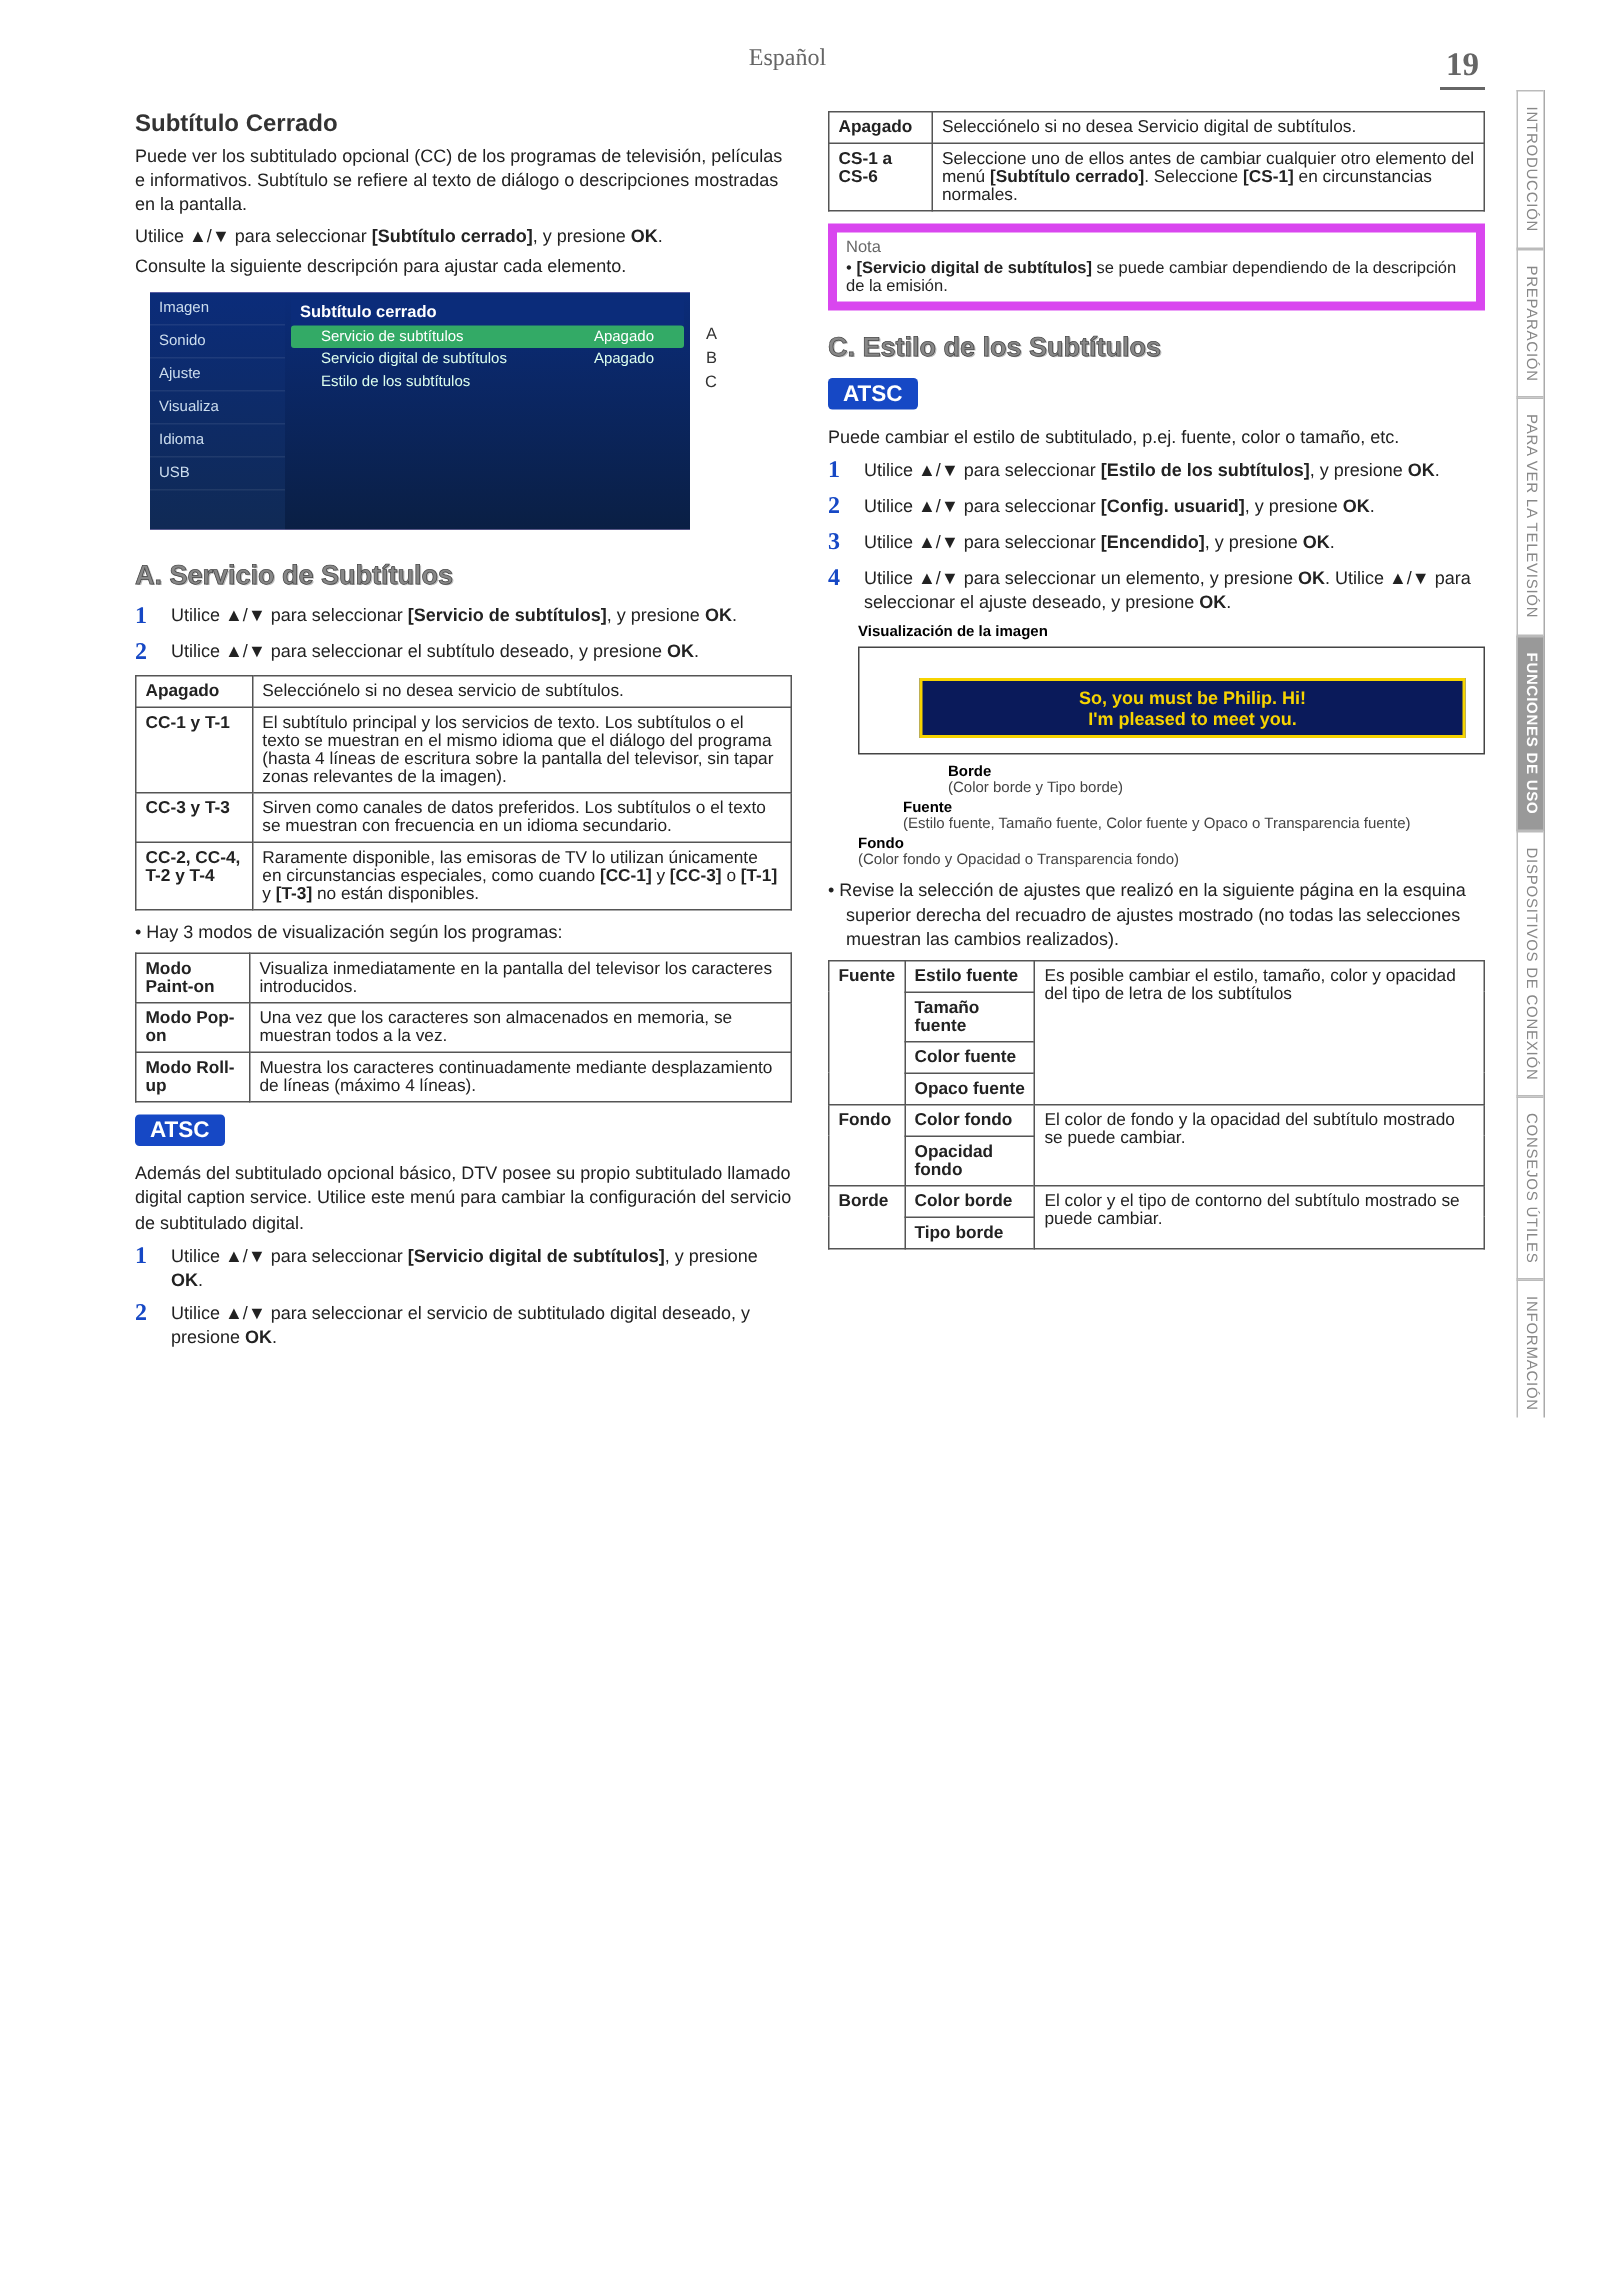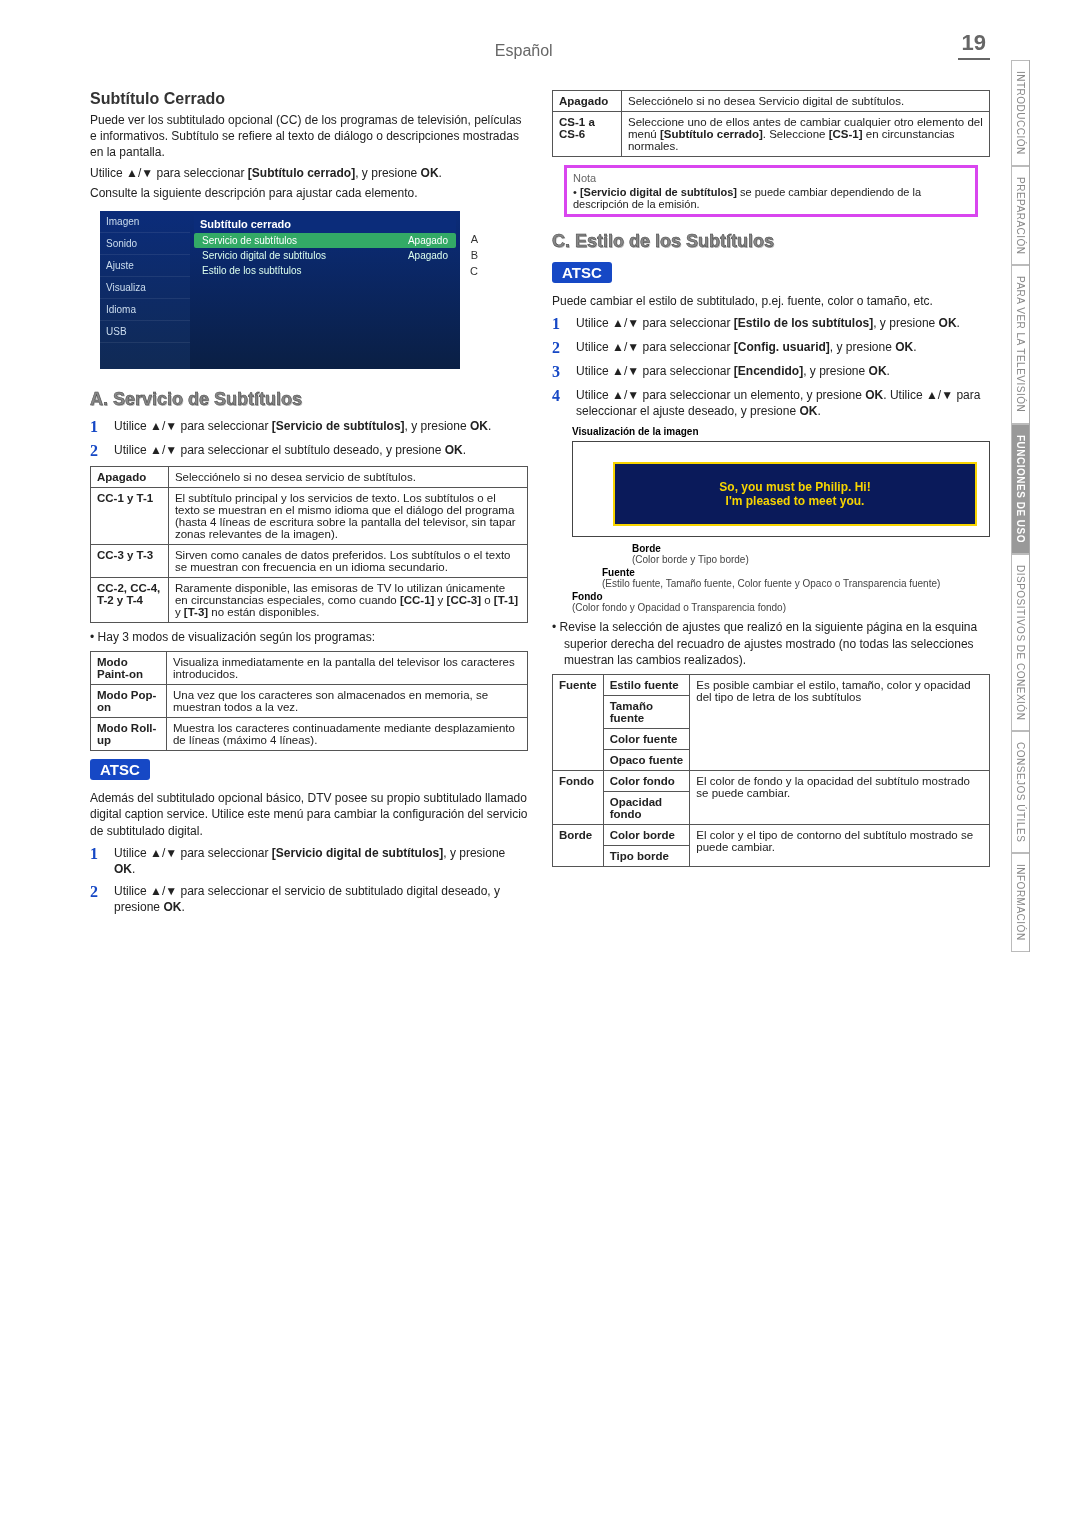--- a/index.html
+++ b/index.html
@@ -1,17 +1,17 @@
 <!DOCTYPE html>
 <html><head>
 <meta charset="utf-8">
 <style>
 body { margin:0; font-family:Arial,Helvetica,sans-serif; font-size:12px; color:#222; background:#fff; }
 .page { width:900px; margin:0 auto; padding:30px 40px 40px 40px; position:relative; }
-.topbar { display:flex; align-items:flex-end; margin-bottom:24px; }
+.topbar { display:flex; align-items:flex-start; margin-bottom:8px;font-family:Liberation Serif, serif; }
 .topbar .lang { flex:1; text-align:center; font-size:16px; color:#666; }
 .topbar .pagenum { font-size:22px; font-weight:bold; color:#666; border-bottom:2px solid #666; padding:0 4px 2px; }
 .cols { display:flex; gap:24px; }
 .col { flex:1; min-width:0; }
 h2.title { font-size:16px; margin:6px 0 4px; color:#333; }
 p { margin:4px 0; line-height:1.35; }
 .uparrow::before { content:"▲"; }
 .dnarrow::before { content:"▼"; }
 table.grid { border-collapse:collapse; width:100%; margin:6px 0; }
 table.grid td, table.grid th { border:1px solid #555; padding:4px 6px; vertical-align:top; font-size:11.5px; }
@@ -24,27 +24,27 @@
 ol.steps li .body { flex:1; line-height:1.35; }
 .tabs { border-right:1px solid #aaa; font-size:10px; color:#888; display:flex; flex-direction:column; position:absolute; right:0; top:60px; }
 .tab { writing-mode:vertical-rl; text-orientation:mixed; border:1px solid #bbb; border-right:none; padding:10px 3px; text-align:center; letter-spacing:0.5px; min-height:60px; }
 .tab.active { background:#999; color:#fff; font-weight:bold; }
 .osd { width:360px; margin:6px 0 6px 10px; }
 .osd-hdr { background:#0b2c7a; color:#fff; font-size:11px; padding:3px 6px; font-weight:bold; }
 .osd-body { display:flex; background:#4c1d95; }
 .osd-nav { width:90px; background:linear-gradient(#0b2c7a,#102a55); }
 .osd-nav div { color:#cde; font-size:10px; padding:5px 6px; border-bottom:1px solid rgba(255,255,255,0.08); }
 .osd-main { flex:1; background:linear-gradient(#0b2c7a,#0a1f44); padding:4px; position:relative; height:150px; }
-.osd-row { display:flex; justify-content:space-between; color:#dfe; font-size:10px; padding:2px 8px; }
+.osd-row { display:flex; justify-content:space-between; color:#dfe; font-size:10px; padding:2px 20px; }
 .osd-row.hi { background:#3a6; color:#fff; border-radius:2px; }
 .osd-label { position:absolute; right:-18px; font-size:11px; color:#333; }
-.note { border:3px solid #d946ef; padding:4px 6px; font-size:11px; margin:8px 12px; }
+.note { border:6px solid #d946ef; padding:4px 6px; font-size:11px; margin:8px 0; }
 .note .notelabel { font-size:11px; color:#666; margin-bottom:2px; }
 .diagbox { border:1px solid #444; padding:20px 12px 10px 30px; margin:4px 0 6px 0; position:relative; }
-.diagbox .subtitle { background:#0a1a5a; border:2px solid #f7d400; color:#f7d400; font-weight:bold; text-align:center; padding:16px 6px; font-size:12px; line-height:1.2; margin-left:10px; }
+.diagbox .subtitle { background:#0a1a5a; border:2px solid #f7d400; color:#f7d400; font-weight:bold; text-align:center; padding:4px 6px; font-size:12px; line-height:1.2; margin-left:10px; }
 .diaglabel { font-size:10px; color:#444; margin:2px 0; }
 .diaglabel b { color:#000; }
 .bullet { margin:6px 0 4px 12px; text-indent:-12px; }
 .bullet::before { content:"• "; }
 strong { font-weight:bold; }
 </style>
 </head>
 <body>
 
 <div class="page">

